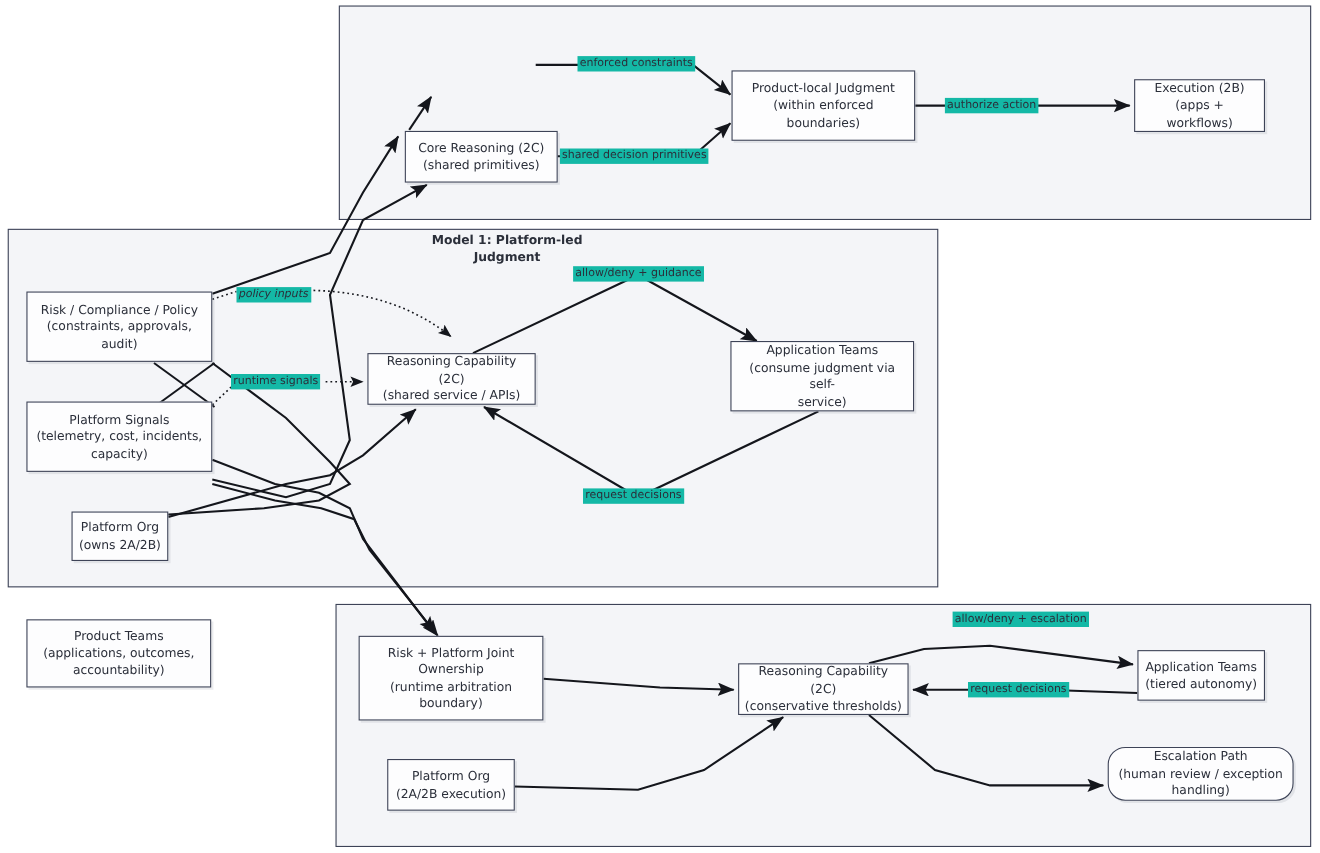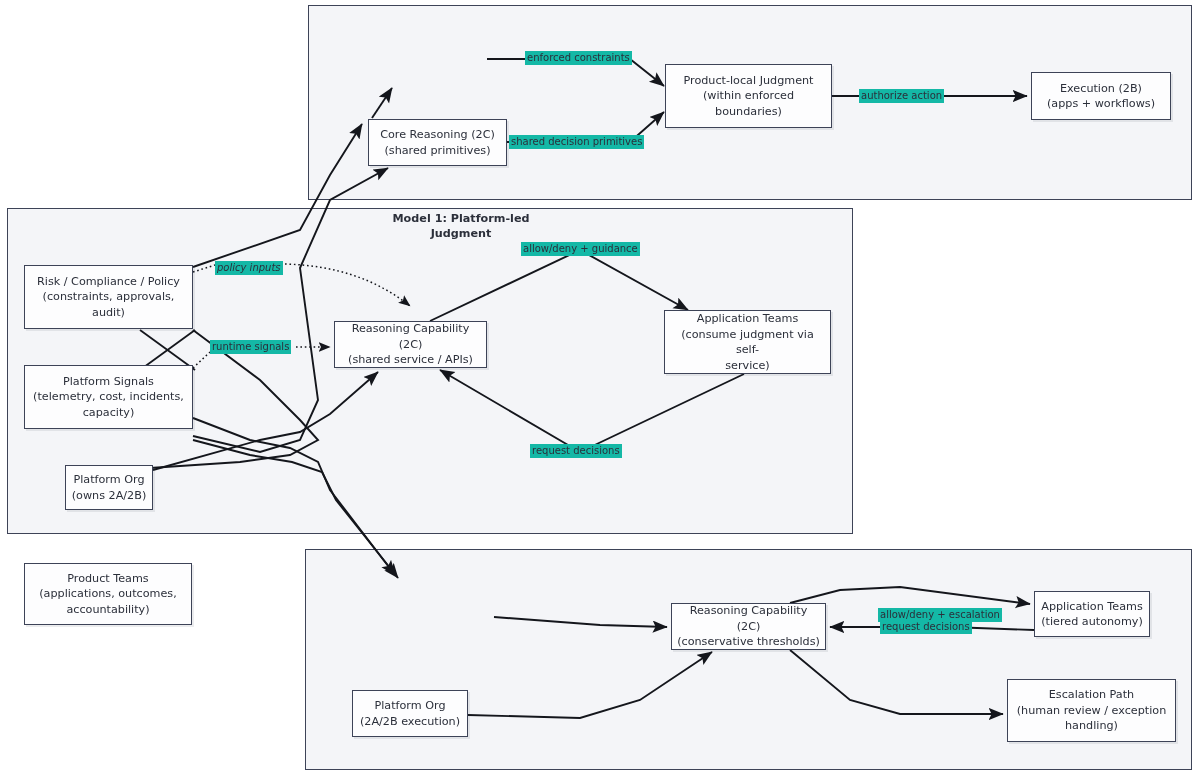--- a/index.html
+++ b/index.html
@@ -122,21 +122,21 @@
   </svg>
 
 
   <div class="node" style="left:348px;top:119px;width:139px;height:47px;margin-left:20px;">Core Reasoning (2C)
 (shared primitives)</div>
 
   <div class="node" style="left:665px;top:64px;width:167px;height:64px;">Product-local Judgment
 (within enforced
 boundaries)</div>
 
-  <div class="node" style="left:1031px;top:72px;width:140px;height:48px;">Execution (2B)
+  <div class="node" style="left:1031px;top:72px;width:119px;height:48px;">Execution (2B)
 (apps + workflows)</div>
 
   <div class="node" style="left:24px;top:265px;width:169px;height:64px;">Risk / Compliance / Policy
 (constraints, approvals,
 audit)</div>
 
   <div class="node" style="left:24px;top:365px;width:169px;height:64px;">Platform Signals
 (telemetry, cost, incidents,
 capacity)</div>
 
@@ -147,45 +147,49 @@
 (shared service / APIs)</div>
 
   <div class="node" style="left:664px;top:310px;width:167px;height:64px;">Application Teams
 (consume judgment via self-
 service)</div>
 
   <div class="node" style="left:24px;top:563px;width:168px;height:62px;">Product Teams
 (applications, outcomes,
 accountability)</div>
 
+  <div class="node" style="left:326px;top:578px;width:168px;height:77px;">Risk + Platform Joint
+Ownership
+(runtime arbitration
+boundary)</div>
 
   <div class="node" style="left:352px;top:690px;width:116px;height:47px;">Platform Org
 (2A/2B execution)</div>
 
   <div class="node" style="left:671px;top:603px;width:155px;height:47px;">Reasoning Capability (2C)
 (conservative thresholds)</div>
 
   <div class="node" style="left:1034px;top:591px;width:116px;height:46px;">Application Teams
 (tiered autonomy)</div>
 
-  <div class="node" style="left:1007px;top:679px;width:169px;height:63px;">Escalation Path
+  <div class="node" style="left:1007px;top:679px;width:169px;height:49px;border-radius:16px;">Escalation Path
 (human review / exception
 handling)</div>
 
   <div class="edge-label" style="left:525px;top:51px;">enforced constraints</div>
 
   <div class="edge-label" style="left:509px;top:135px;">shared decision primitives</div>
 
   <div class="edge-label" style="left:859px;top:89px;">authorize action</div>
 
   <div class="edge-label" style="left:215px;top:261px;font-style:italic;">policy inputs</div>
 
   <div class="edge-label" style="left:210px;top:340px;">runtime signals</div>
 
   <div class="edge-label" style="left:521px;top:242px;">allow/deny + guidance</div>
 
   <div class="edge-label" style="left:530px;top:444px;">request decisions</div>
 
-  <div class="edge-label" style="left:866px;top:608px;margin-left:12px;">allow/deny + escalation</div>
+  <div class="edge-label" style="left:866px;top:556px;">allow/deny + escalation</div>
 
   <div class="edge-label" style="left:880px;top:620px;">request decisions</div>
 
 </div>
 
 </body></html>

